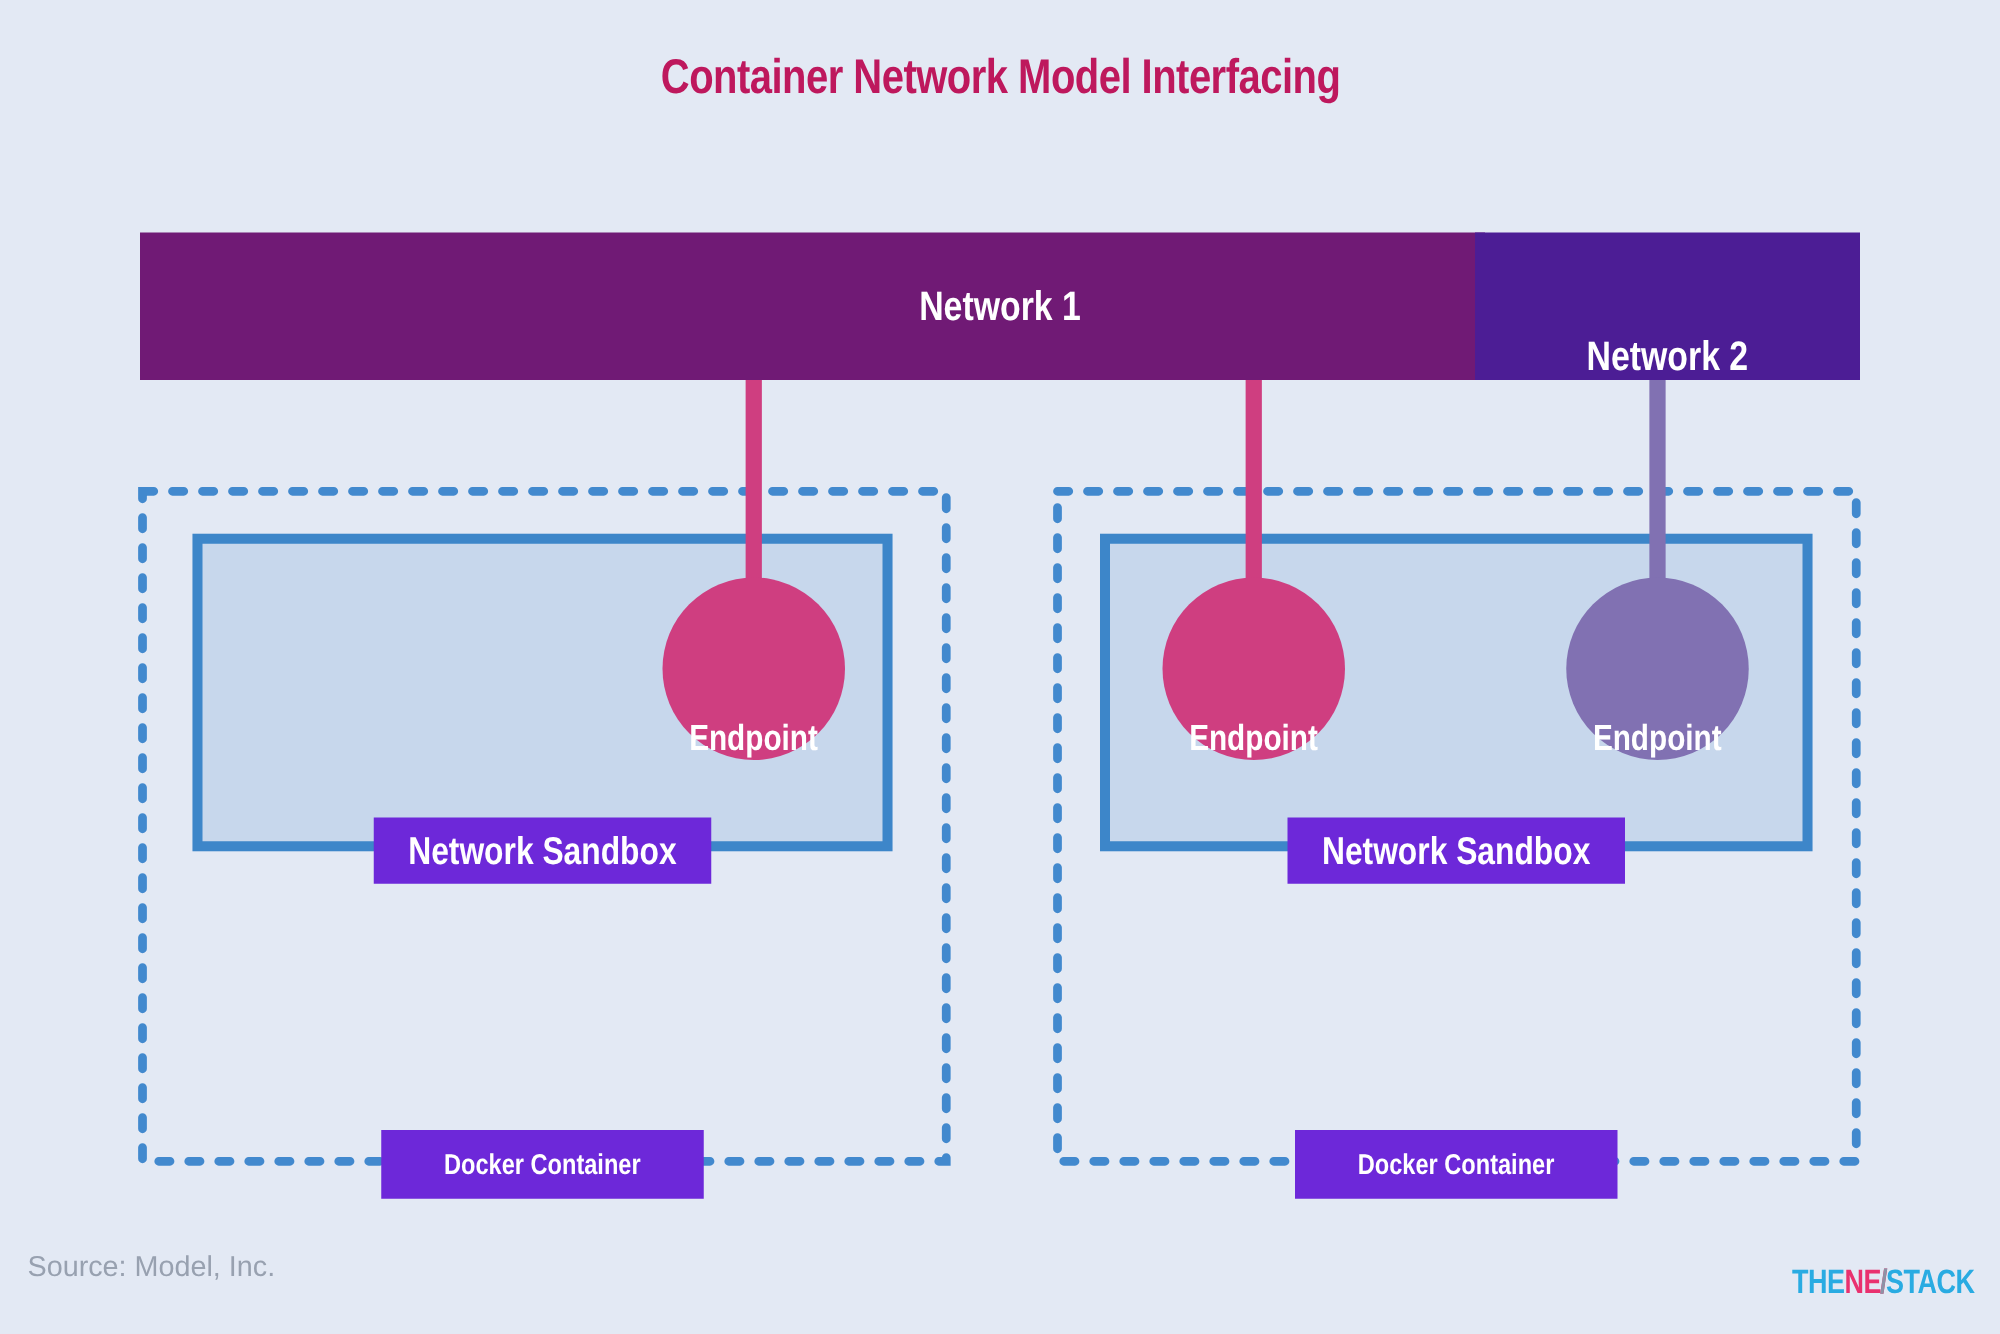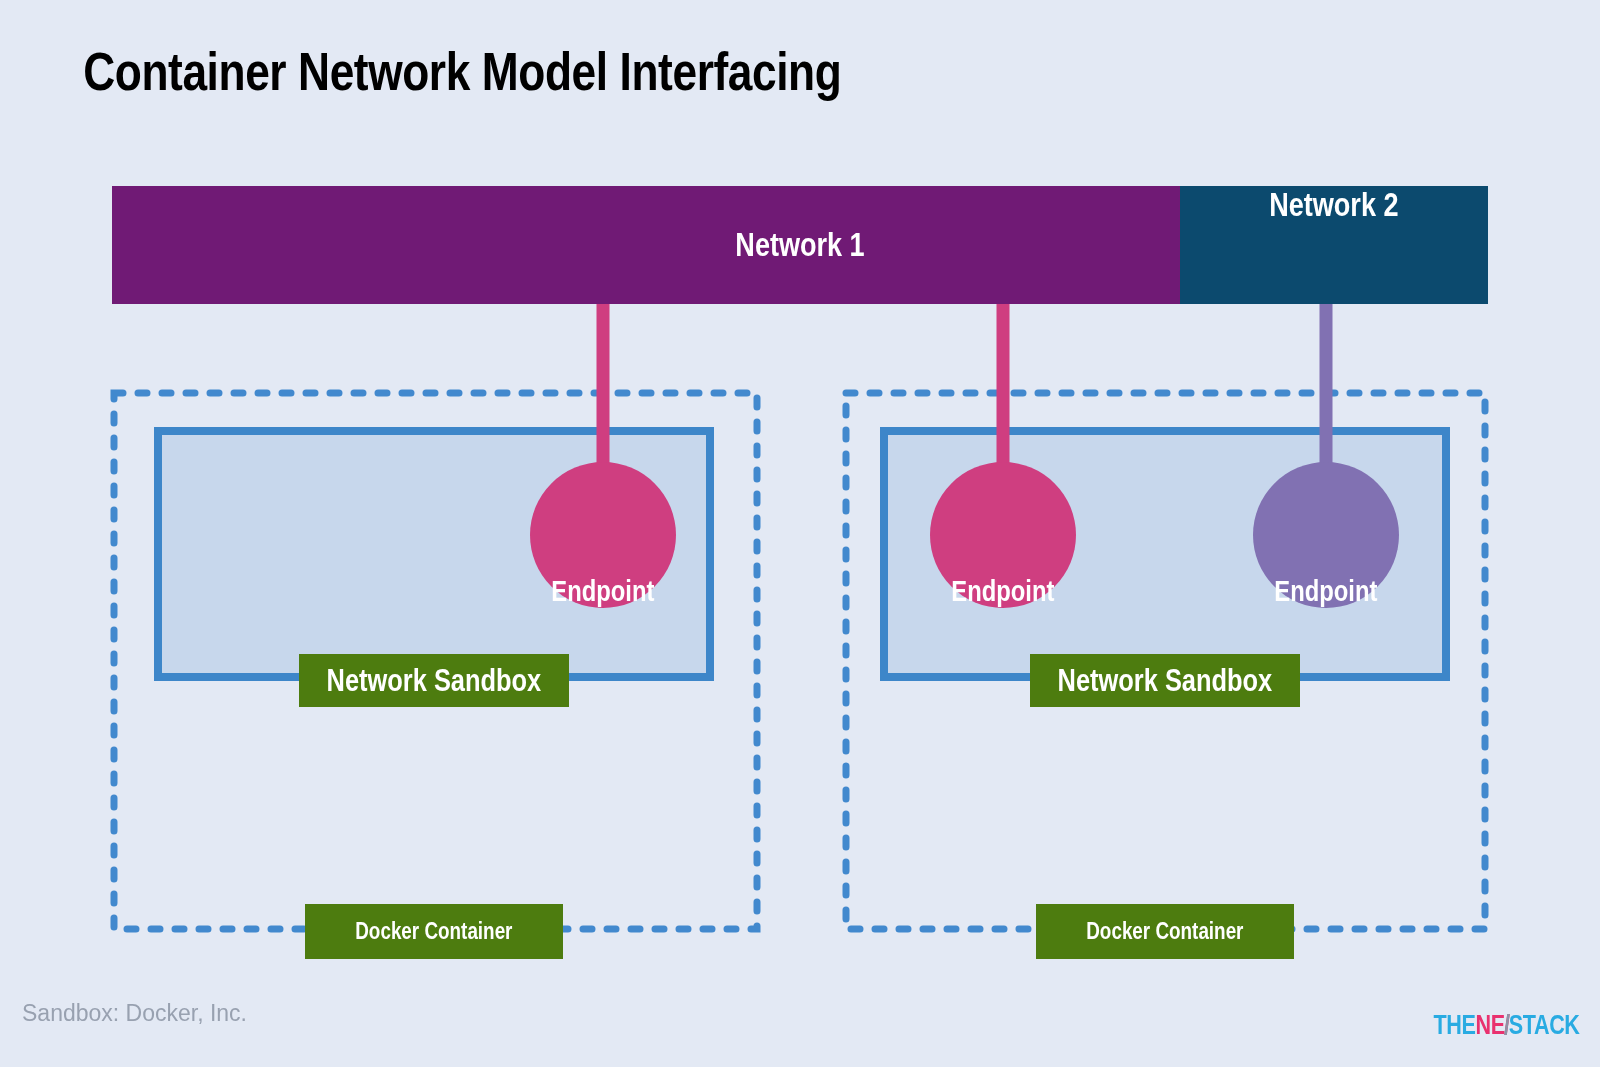--- a/index.html
+++ b/index.html
@@ -1,47 +1,47 @@
 <!DOCTYPE html>
 <html><head>
 <meta charset="utf-8">
 <style>
   html,body{margin:0;padding:0;background:#e3e9f4;font-family:"Liberation Sans",sans-serif;}
   .canvas{position:relative;width:1600px;height:1067px;background:#e3e9f4;overflow:hidden;}
 
   
   .cx{display:inline-block;transform:scaleX(0.82);transform-origin:center;white-space:nowrap;}
 
-  .title-wrap{position:absolute;left:0;right:0;top:40px;text-align:left;
-              font-size:54px;font-weight:bold;color:#000000;letter-spacing:-0.5px;}
+  .title-wrap{position:absolute;left:0;right:0;top:40px;text-align:center;
+              font-size:39px;font-weight:bold;color:#be185d;letter-spacing:-0.5px;}
 
   .bar{position:absolute;top:186px;height:118px;}
   .bar1{left:112px;width:1076px;background:#701a75;}
-  .bar2{left:1180px;width:308px;background:#0c4a6e;display:flex;align-items:flex-start;justify-content:center;}
+  .bar2{left:1180px;width:308px;background:#4c1d95;display:flex;align-items:flex-end;justify-content:center;}
   .bar-label{color:#fff;font-size:33px;font-weight:bold;}
   .bar1-label{position:absolute;left:688px;top:50%;transform:translate(-50%,-50%) scaleX(0.82);
               color:#fff;font-size:33px;font-weight:bold;white-space:nowrap;}
 
   .sandbox{position:absolute;top:427px;height:238px;background:#c7d7ec;border:8px solid #3d86c9;}
   .sandbox-left{left:154px;width:544px;}
   .sandbox-right{left:880px;width:554px;}
 
   .overlay{position:absolute;left:0;top:0;}
 
   .endpoint{position:absolute;top:462px;width:146px;height:146px;border-radius:50%;
             display:flex;align-items:flex-end;justify-content:center;}
   .ep-pink{background:#cf3e80;}
   .ep-purple{background:#8171b2;}
   .ep1{left:530px;}
   .ep2{left:930px;}
   .ep3{left:1253px;}
   .endpoint span{color:#fff;font-size:29px;font-weight:bold;}
 
   .plabel{position:absolute;display:flex;align-items:center;justify-content:center;
-          background:#4d7c0f;color:#fff;font-weight:bold;}
+          background:#6d28d9;color:#fff;font-weight:bold;}
   .sb-label{top:654px;width:270px;height:53px;font-size:31px;}
   .sb-left{left:299px;}
   .sb-right{left:1030px;}
   .dc-label{top:904px;width:258px;height:55px;font-size:23px;}
   .dc-left{left:305px;}
   .dc-right{left:1036px;}
 
   .source{position:absolute;left:22px;top:1000px;font-size:23px;color:#98a1b0;}
 
   .logo{position:absolute;right:20px;top:1010px;font-size:27px;font-weight:bold;
@@ -95,19 +95,19 @@
   <div class="plabel sb-label sb-right">
     <span class="cx">Network Sandbox</span>
   </div>
   <div class="plabel dc-label dc-left">
     <span class="cx">Docker Container</span>
   </div>
   <div class="plabel dc-label dc-right">
     <span class="cx">Docker Container</span>
   </div>
 
-  <div class="source">Sandbox: Docker, Inc.</div>
+  <div class="source">Source: Model, Inc.</div>
 
   <div class="logo">
     <span class="lblue">THE</span><span class="lpink">NE</span><span class="slash s1">/</span><span class="slash s2">/</span><span class="lblue">STACK</span>
   </div>
 
 </div>
 
 </body></html>

